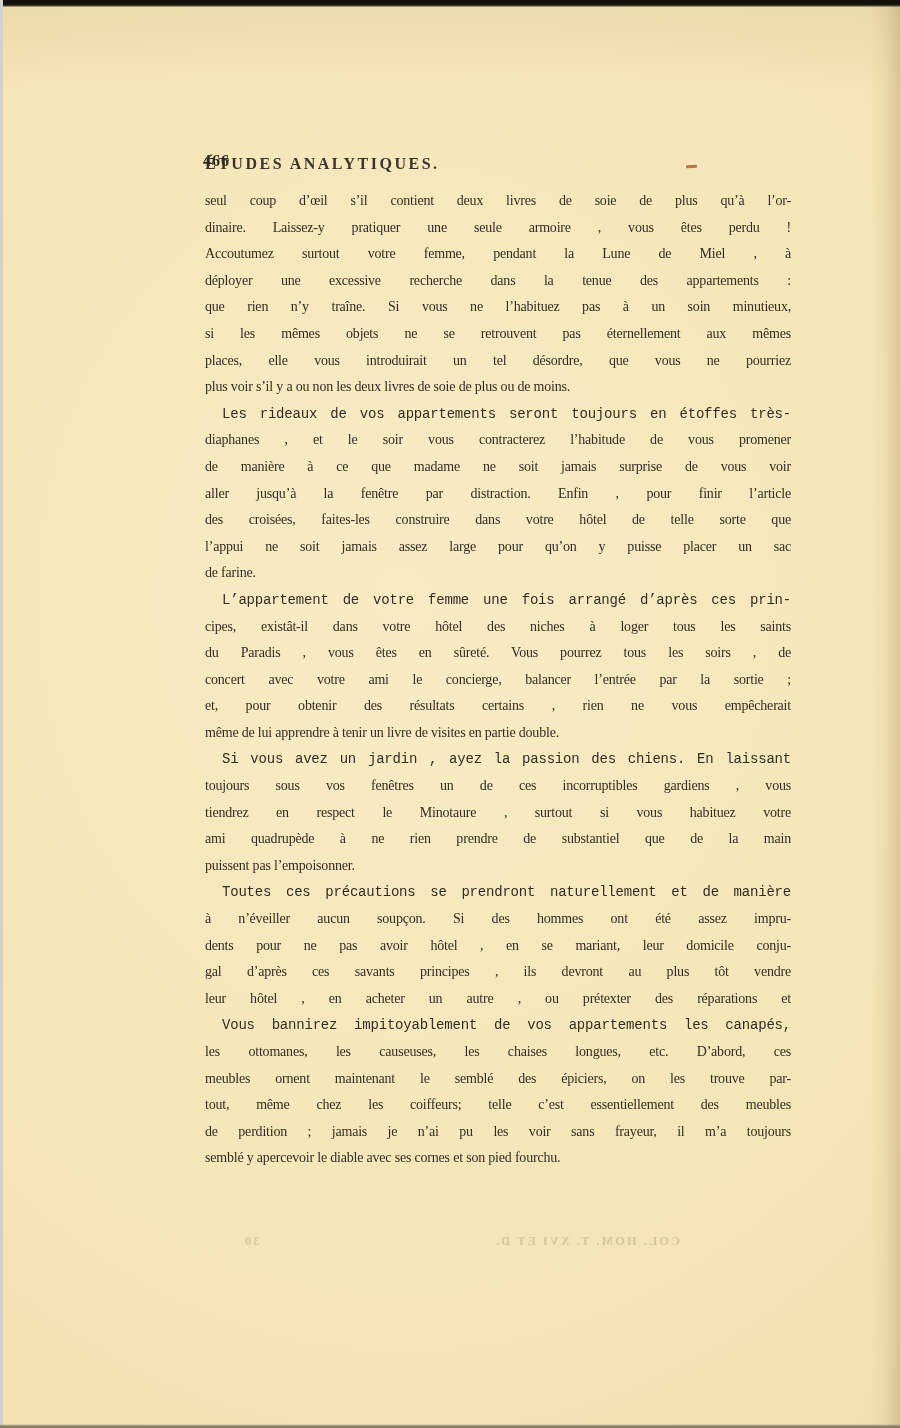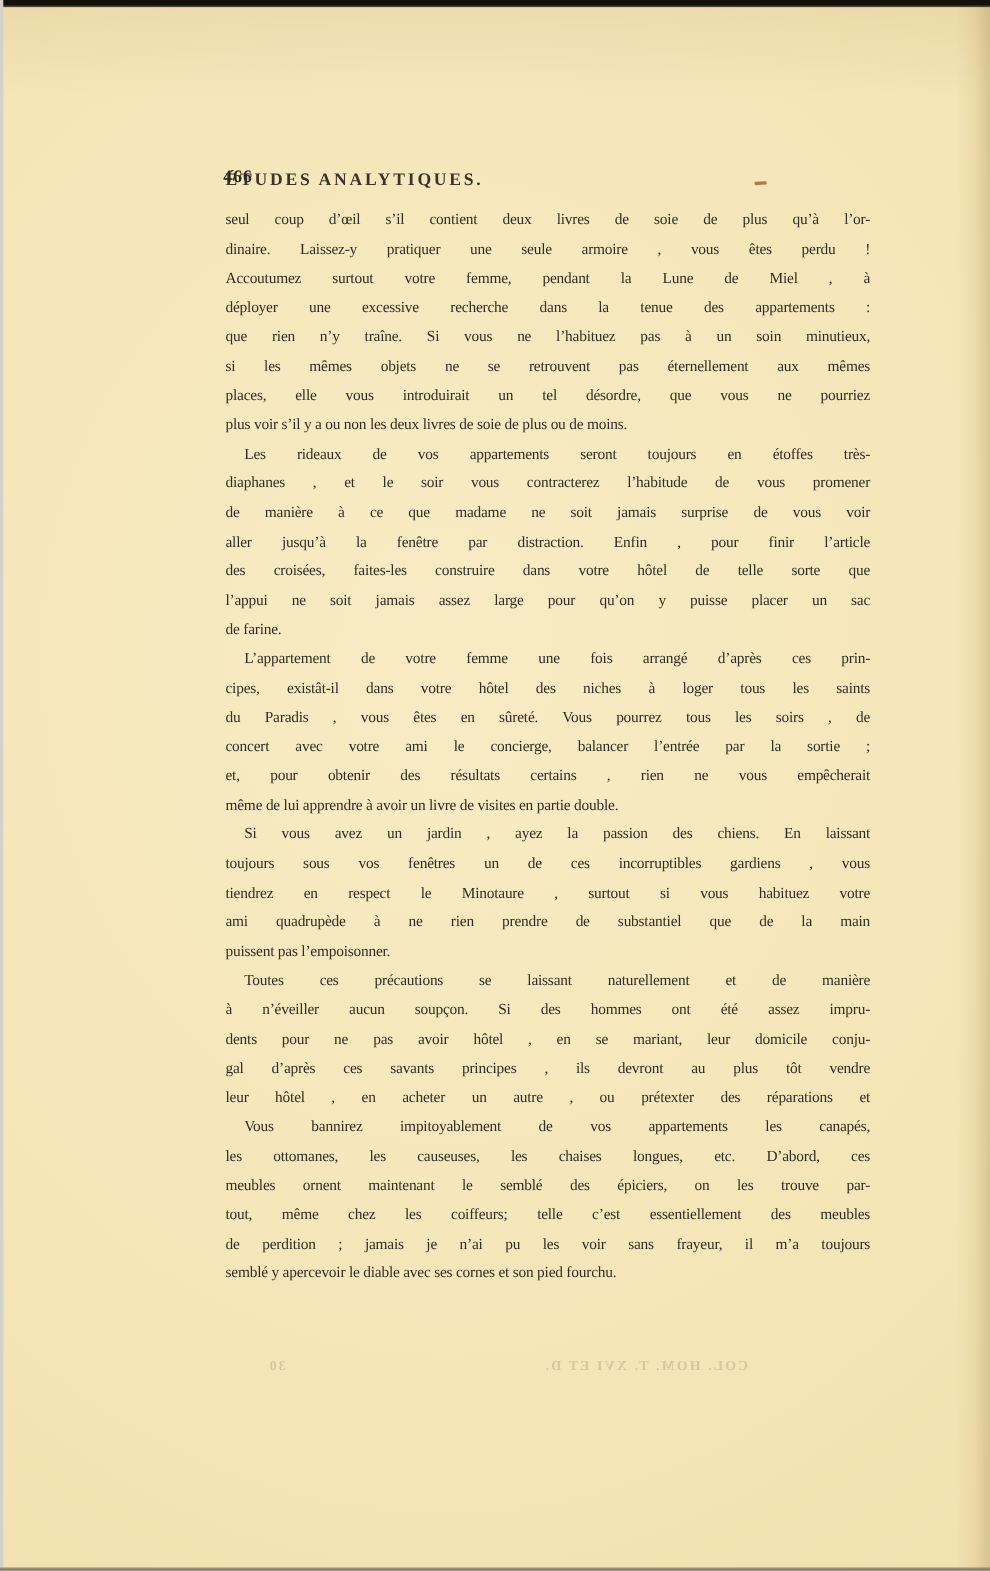--- a/index.html
+++ b/index.html
@@ -49,21 +49,21 @@
   .text-col{
     position:absolute; left:205px; top:188px; width:586px;
     color:#322d24; font-size:14px; letter-spacing:-0.2px;
   }
   .line{
     height:26.6px; line-height:26.6px;
     text-align:justify; text-align-last:justify;
     white-space:nowrap; overflow:visible;
   }
   .line.last{ text-align-last:left; }
-  .line.indent{ text-indent:17px; }
+  .line.indent{ text-indent:17px;font-family:Liberation Mono, monospace; }
   .ghost{
     position:absolute; top:1234px; left:0; width:900px; height:18px;
     color:rgba(95,80,50,0.20); font-size:12.5px; font-weight:bold; letter-spacing:2px;
   }
   .ghost .sig{ position:absolute; left:494px; transform:scaleX(-1); }
   .ghost .num{ position:absolute; left:243px; transform:scaleX(-1); }
 </style>
 </head>
 <body>
 
@@ -96,31 +96,31 @@
         <div class="line">des croisées, faites-les construire dans votre hôtel de telle sorte que</div>
         <div class="line">l’appui ne soit jamais assez large pour qu’on y puisse placer un sac</div>
         <div class="line last">de farine.</div>
       </div>
       <div class="para">
         <div class="line indent">L’appartement de votre femme une fois arrangé d’après ces prin-</div>
         <div class="line">cipes, existât-il dans votre hôtel des niches à loger tous les saints</div>
         <div class="line">du Paradis , vous êtes en sûreté. Vous pourrez tous les soirs , de</div>
         <div class="line">concert avec votre ami le concierge, balancer l’entrée par la sortie ;</div>
         <div class="line">et, pour obtenir des résultats certains , rien ne vous empêcherait</div>
-        <div class="line last">même de lui apprendre à avoir un livre de visites en partie double.</div>
+        <div class="line last">même de lui apprendre à tenir un livre de visites en partie double.</div>
       </div>
       <div class="para">
         <div class="line indent">Si vous avez un jardin , ayez la passion des chiens. En laissant</div>
         <div class="line">toujours sous vos fenêtres un de ces incorruptibles gardiens , vous</div>
         <div class="line">tiendrez en respect le Minotaure , surtout si vous habituez votre</div>
         <div class="line">ami quadrupède à ne rien prendre de substantiel que de la main</div>
         <div class="line last">puissent pas l’empoisonner.</div>
       </div>
       <div class="para">
-        <div class="line indent">Toutes ces précautions se laissant naturellement et de manière</div>
+        <div class="line indent">Toutes ces précautions se prendront naturellement et de manière</div>
         <div class="line">à n’éveiller aucun soupçon. Si des hommes ont été assez impru-</div>
         <div class="line">dents pour ne pas avoir hôtel , en se mariant, leur domicile conju-</div>
         <div class="line">gal d’après ces savants principes , ils devront au plus tôt vendre</div>
         <div class="line">leur hôtel , en acheter un autre , ou prétexter des réparations et</div>
       </div>
       <div class="para">
         <div class="line indent">Vous bannirez impitoyablement de vos appartements les canapés,</div>
         <div class="line">les ottomanes, les causeuses, les chaises longues, etc. D’abord, ces</div>
         <div class="line">meubles ornent maintenant le semblé des épiciers, on les trouve par-</div>
         <div class="line">tout, même chez les coiffeurs; telle c’est essentiellement des meubles</div>

